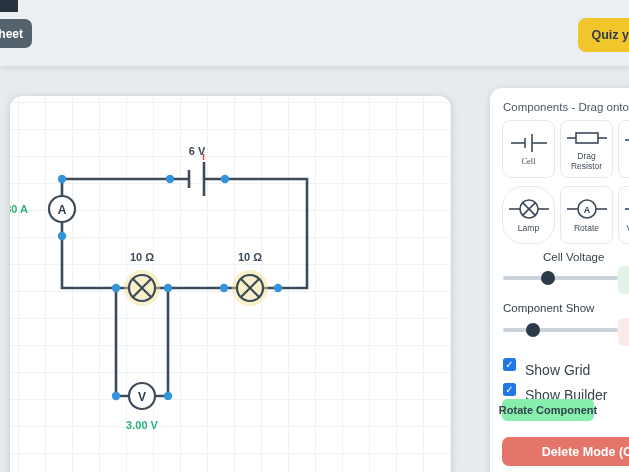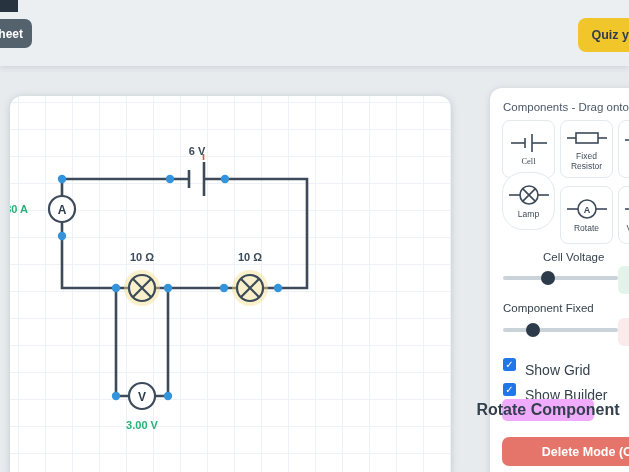--- a/index.html
+++ b/index.html
@@ -40,21 +40,21 @@
   .slider-track { position:absolute; left:13px; width:115px; height:4px; background:#cbd3da; border-radius:2px; cursor:pointer; }
   .slider-thumb { position:absolute; top:-5px; width:14px; height:14px; border-radius:50%; background:#2c3a49; cursor:grab; }
   .value-badge { position:absolute; left:128px; width:45px; height:28px; border-radius:6px; }
   .badge-green { background:#e3f3ea; }
   .badge-pink  { background:#fbeaea; }
   .check-row { position:absolute; left:13px; display:flex; align-items:center; gap:9px; cursor:pointer; }
   .checkbox { width:13px; height:13px; background:#2176ea; border-radius:2.5px; display:flex;
               align-items:center; justify-content:center; color:#fff; font-size:10px; line-height:1; }
   .check-label { font-size:14px; color:#36434f; white-space:nowrap;margin-top:11px; }
   .rotate-btn { position:absolute; left:12px; top:311px; width:92px; height:22px; border-radius:5px;
-                background:#f0abfc; color:#333f4d; font-size:16px; }
+                background:#86efac; color:#333f4d; font-size:11px; }
   .delete-btn { position:absolute; left:12px; top:349px; width:190px; height:29px; border-radius:7px;
                 background:#e5756a; color:#fff; font-size:12.5px; }
 </style>
 </head>
 <body>
 
 <div id="app">
 
   <div class="header"></div>
   <div class="corner-chip"></div>
@@ -136,35 +136,35 @@
       <div class="card-label">Cell</div>
     </div>
     <div class="card" style="left:70px; top:32px;">
       <svg width="44" height="22" viewBox="0 0 44 22">
         <g stroke="#3c4a59" stroke-width="1.6" fill="none">
           <line x1="2" y1="11" x2="11" y2="11"></line>
             <rect x="11" y="6" width="22" height="10"></rect>
           <line x1="33" y1="11" x2="42" y2="11"></line>
         </g>
       </svg>
-      <div class="card-label">Fixed Resistor</div>
+      <div class="card-label">Drag Resistor</div>
     </div>
     <div class="card" style="left:128px; top:32px;">
       <svg width="44" height="22" viewBox="0 0 44 22">
         <g stroke="#3c4a59" stroke-width="1.6" fill="none">
           <line x1="2" y1="13" x2="11" y2="13"></line>
             <rect x="11" y="8" width="22" height="9"></rect>
           <line x1="33" y1="13" x2="42" y2="13"></line>
             <line x1="8" y1="19" x2="34" y2="3"></line>
         </g>
       </svg>
       <div class="card-label">Variable Resistor</div>
     </div>
 
-    <div class="card" style="left:12px; top:84px;border-radius:21px;">
+    <div class="card" style="left:12px; top:98px;border-radius:21px;">
       <svg width="44" height="24" viewBox="0 0 44 24">
         <g stroke="#3c4a59" stroke-width="1.6" fill="none">
           <line x1="2" y1="12" x2="13" y2="12"></line>
             <circle cx="22" cy="12" r="9"></circle>
           <line x1="15.6" y1="5.6" x2="28.4" y2="18.4"></line>
             <line x1="28.4" y1="5.6" x2="15.6" y2="18.4"></line>
           <line x1="31" y1="12" x2="42" y2="12"></line>
         </g>
       </svg>
       <div class="card-label">Lamp</div>
@@ -191,21 +191,21 @@
       </svg>
       <div class="card-label">Voltmeter</div>
     </div>
 
     <div class="sb-label" style="top:163px;margin-left:40px;">Cell Voltage</div>
     <div class="value-badge badge-green" style="top:178px;"></div>
     <div class="slider-track" style="top:188px;">
       <div class="slider-thumb" style="left:38px;"></div>
     </div>
 
-    <div class="sb-label" style="top:214px;">Component Fixed</div>
+    <div class="sb-label" style="top:214px;">Component Show</div>
     <div class="value-badge badge-pink" style="top:230px;"></div>
     <div class="slider-track" style="top:240px;">
       <div class="slider-thumb" style="left:23px;"></div>
     </div>
 
     <div class="check-row" style="top:263px;">
       <div class="checkbox">✓</div>
       <div class="check-label">Show Grid</div>
     </div>
     <div class="check-row" style="top:288px;">

